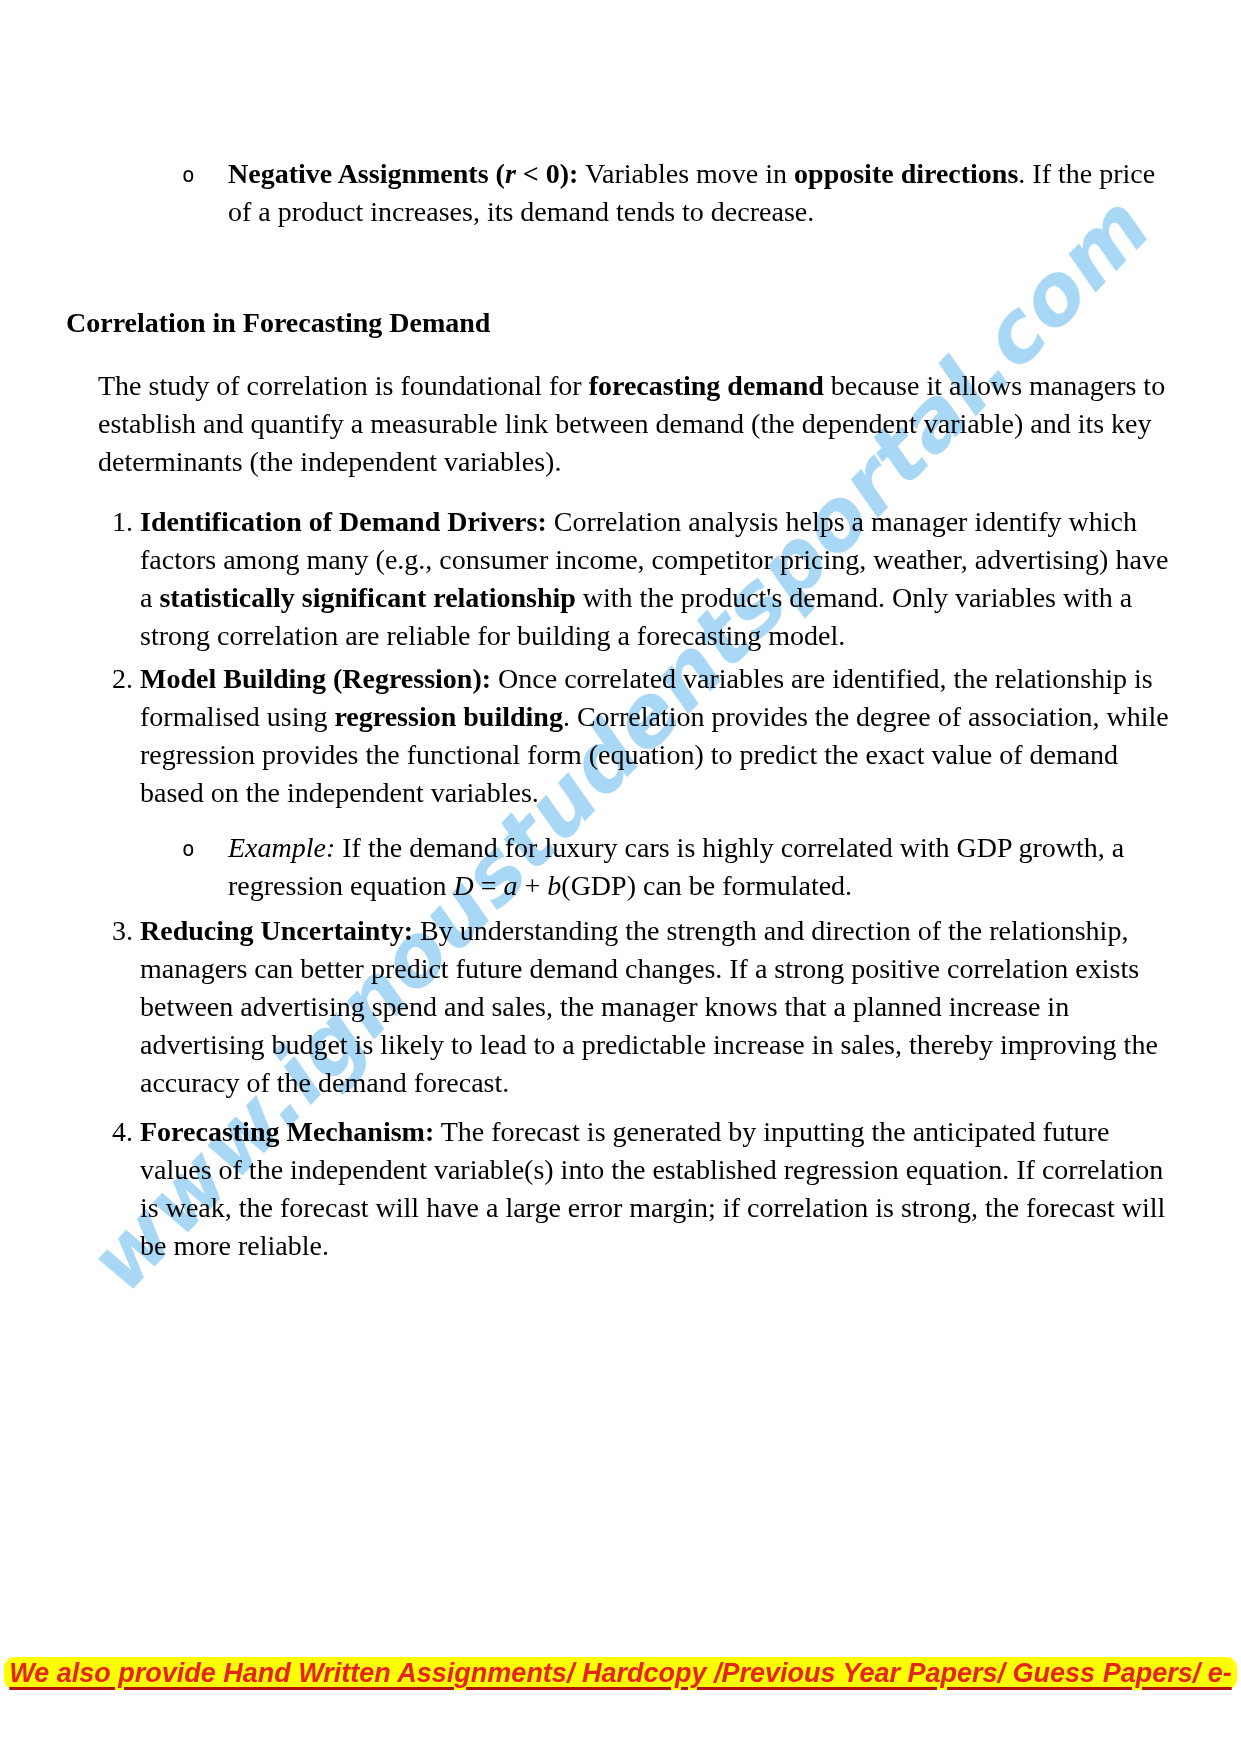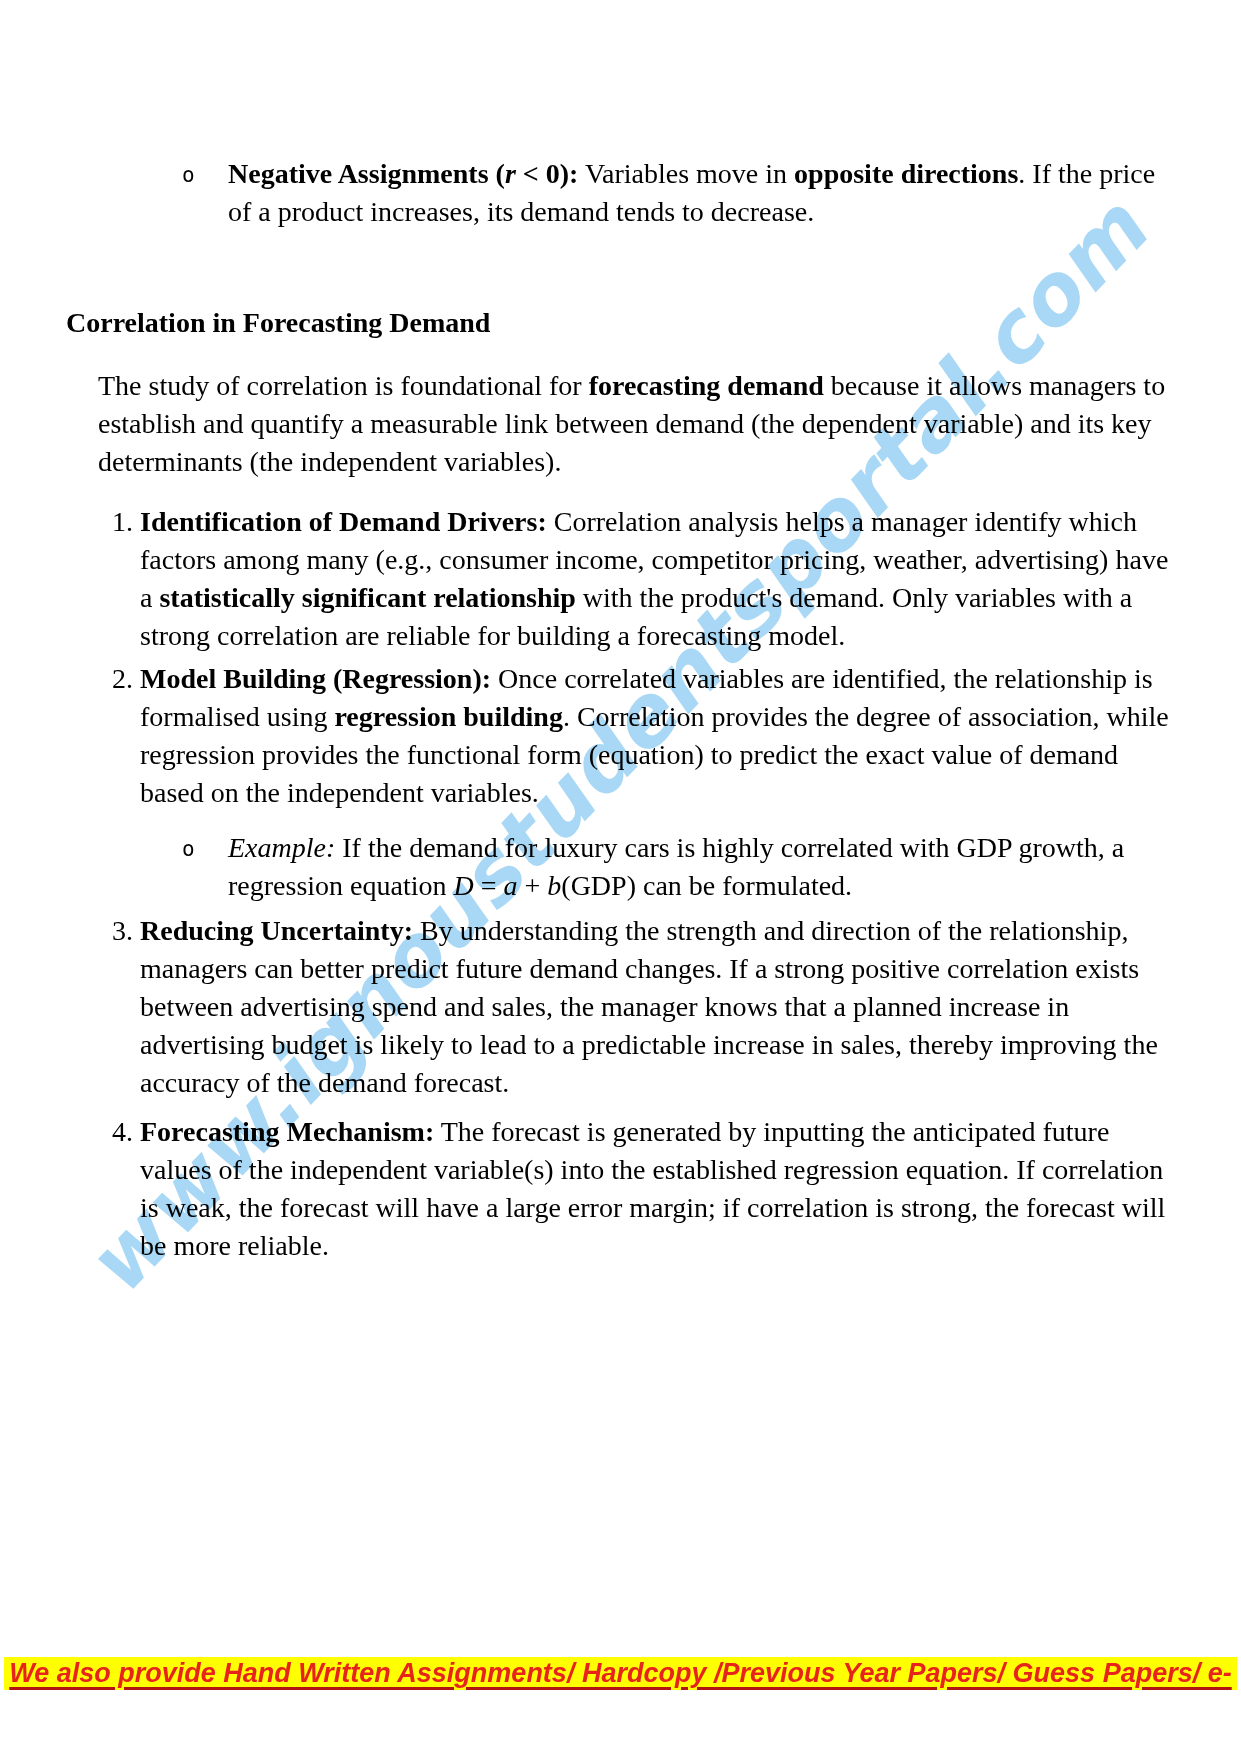--- a/index.html
+++ b/index.html
@@ -84,20 +84,21 @@
     font-family:"Liberation Sans", sans-serif;
     font-style:italic;
     font-weight:bold;
     font-size:27px;
     line-height:35px;
   }
   .footer-line { white-space:nowrap; }
   .hl {
     background:#ffff00;
     padding:1px 5px 2px 5px;
+    border-radius:11px;
   }
   .footer-red {
     color:#e7241c;
     text-decoration:underline;
     text-decoration-color:#b01513;
     text-decoration-thickness:2.5px;
     text-underline-offset:5px;
   }
   .footer-link {
     color:#1b74bb;

